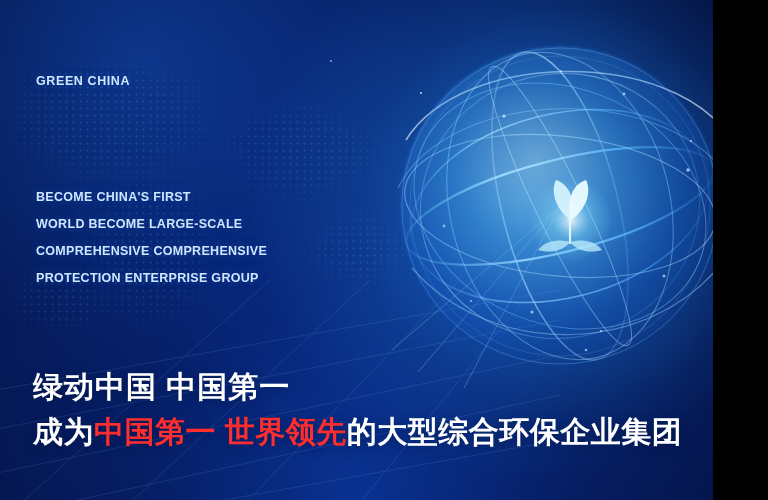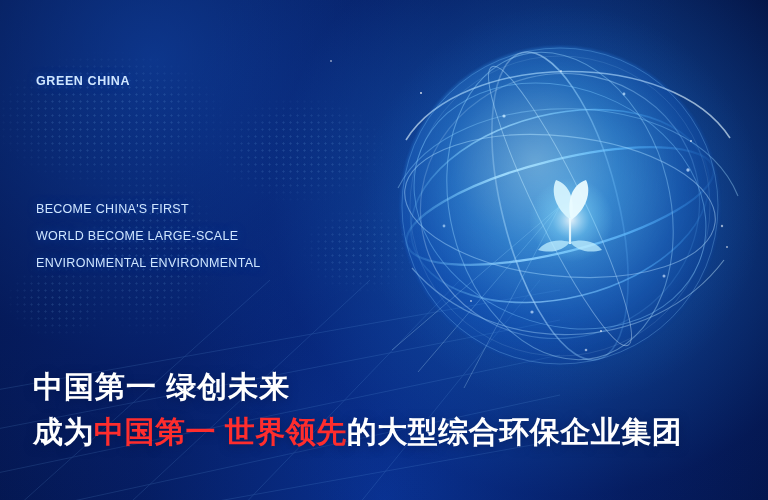--- a/index.html
+++ b/index.html
@@ -2,21 +2,21 @@
 <html><head>
 <meta charset="utf-8">
 <style>
   html, body {
     margin: 0;
     padding: 0;
     background: #000;
   }
   #stage {
     position: relative;
-    width: 768px;
+    width: 713px;
     height: 500px;
     overflow: hidden;
     font-family: "Liberation Sans", sans-serif;
     background:
       radial-gradient(circle at 74% 40%, rgba(80,190,255,0.55) 0%, rgba(30,120,220,0.35) 22%, rgba(10,60,170,0.08) 46%, rgba(0,0,0,0) 62%),
       radial-gradient(circle at 20% 12%, rgba(20,80,190,0.55) 0%, rgba(8,40,130,0.25) 40%, rgba(0,0,0,0) 70%),
       radial-gradient(ellipse at 50% 100%, rgba(10,52,150,0.85) 0%, rgba(5,26,90,0.9) 45%, rgba(3,16,60,1) 100%),
       linear-gradient(160deg, #0a3da8 0%, #0b3fae 25%, #0a36a0 50%, #072a80 75%, #04175a 100%);
   }
 
@@ -91,24 +91,24 @@
     font-size: 12.5px;
     font-weight: bold;
     letter-spacing: 0.6px;
     line-height: 26px;
     text-shadow: 0 0 8px rgba(20,70,170,0.8);
   }
   .eyebrow div { white-space: nowrap; }
 
   .sub-en {
     position: absolute;
-    left: 36px; top: 196px;
+    left: 36px; top: 184px;
     color: #cfe6ff;
     font-size: 12.5px;
-    font-weight: normal;
+    font-weight: bold;
     letter-spacing: 0.3px;
     line-height: 27px;
     text-shadow: 0 0 8px rgba(20,70,170,0.8);
   }
   .sub-en div { white-space: nowrap; }
 
   .headline {
     position: absolute;
     left: 33px; top: 364px;
     color: #ffffff;
@@ -232,21 +232,22 @@
   <div class="sparkle" style="left:726px;top:246px;width:2px;height:2px;opacity:.6"></div>
   <div class="sparkle" style="left:560px;top:70px;width:2px;height:2px;opacity:.6"></div>
 
   <div class="eyebrow">
     <div>GREEN CHINA</div>
   </div>
 
   <div class="sub-en">
     <div>BECOME CHINA'S FIRST</div>
     <div>WORLD BECOME LARGE-SCALE</div>
-    <div>ENVIRONMENTAL ENVIRONMENTAL</div>
+    <div>COMPREHENSIVE COMPREHENSIVE</div>
+    <div>PROTECTION ENTERPRISE GROUP</div>
   </div>
 
   <div class="headline">
-    <div>中国第一 绿创未来</div>
+    <div>绿动中国 中国第一</div>
     <div class="line2"><span>成为</span><span class="hl-red">中国第一 世界领先</span><span>的大型综合环保企业集团</span></div>
   </div>
 
 </div>
 
 </body></html>

